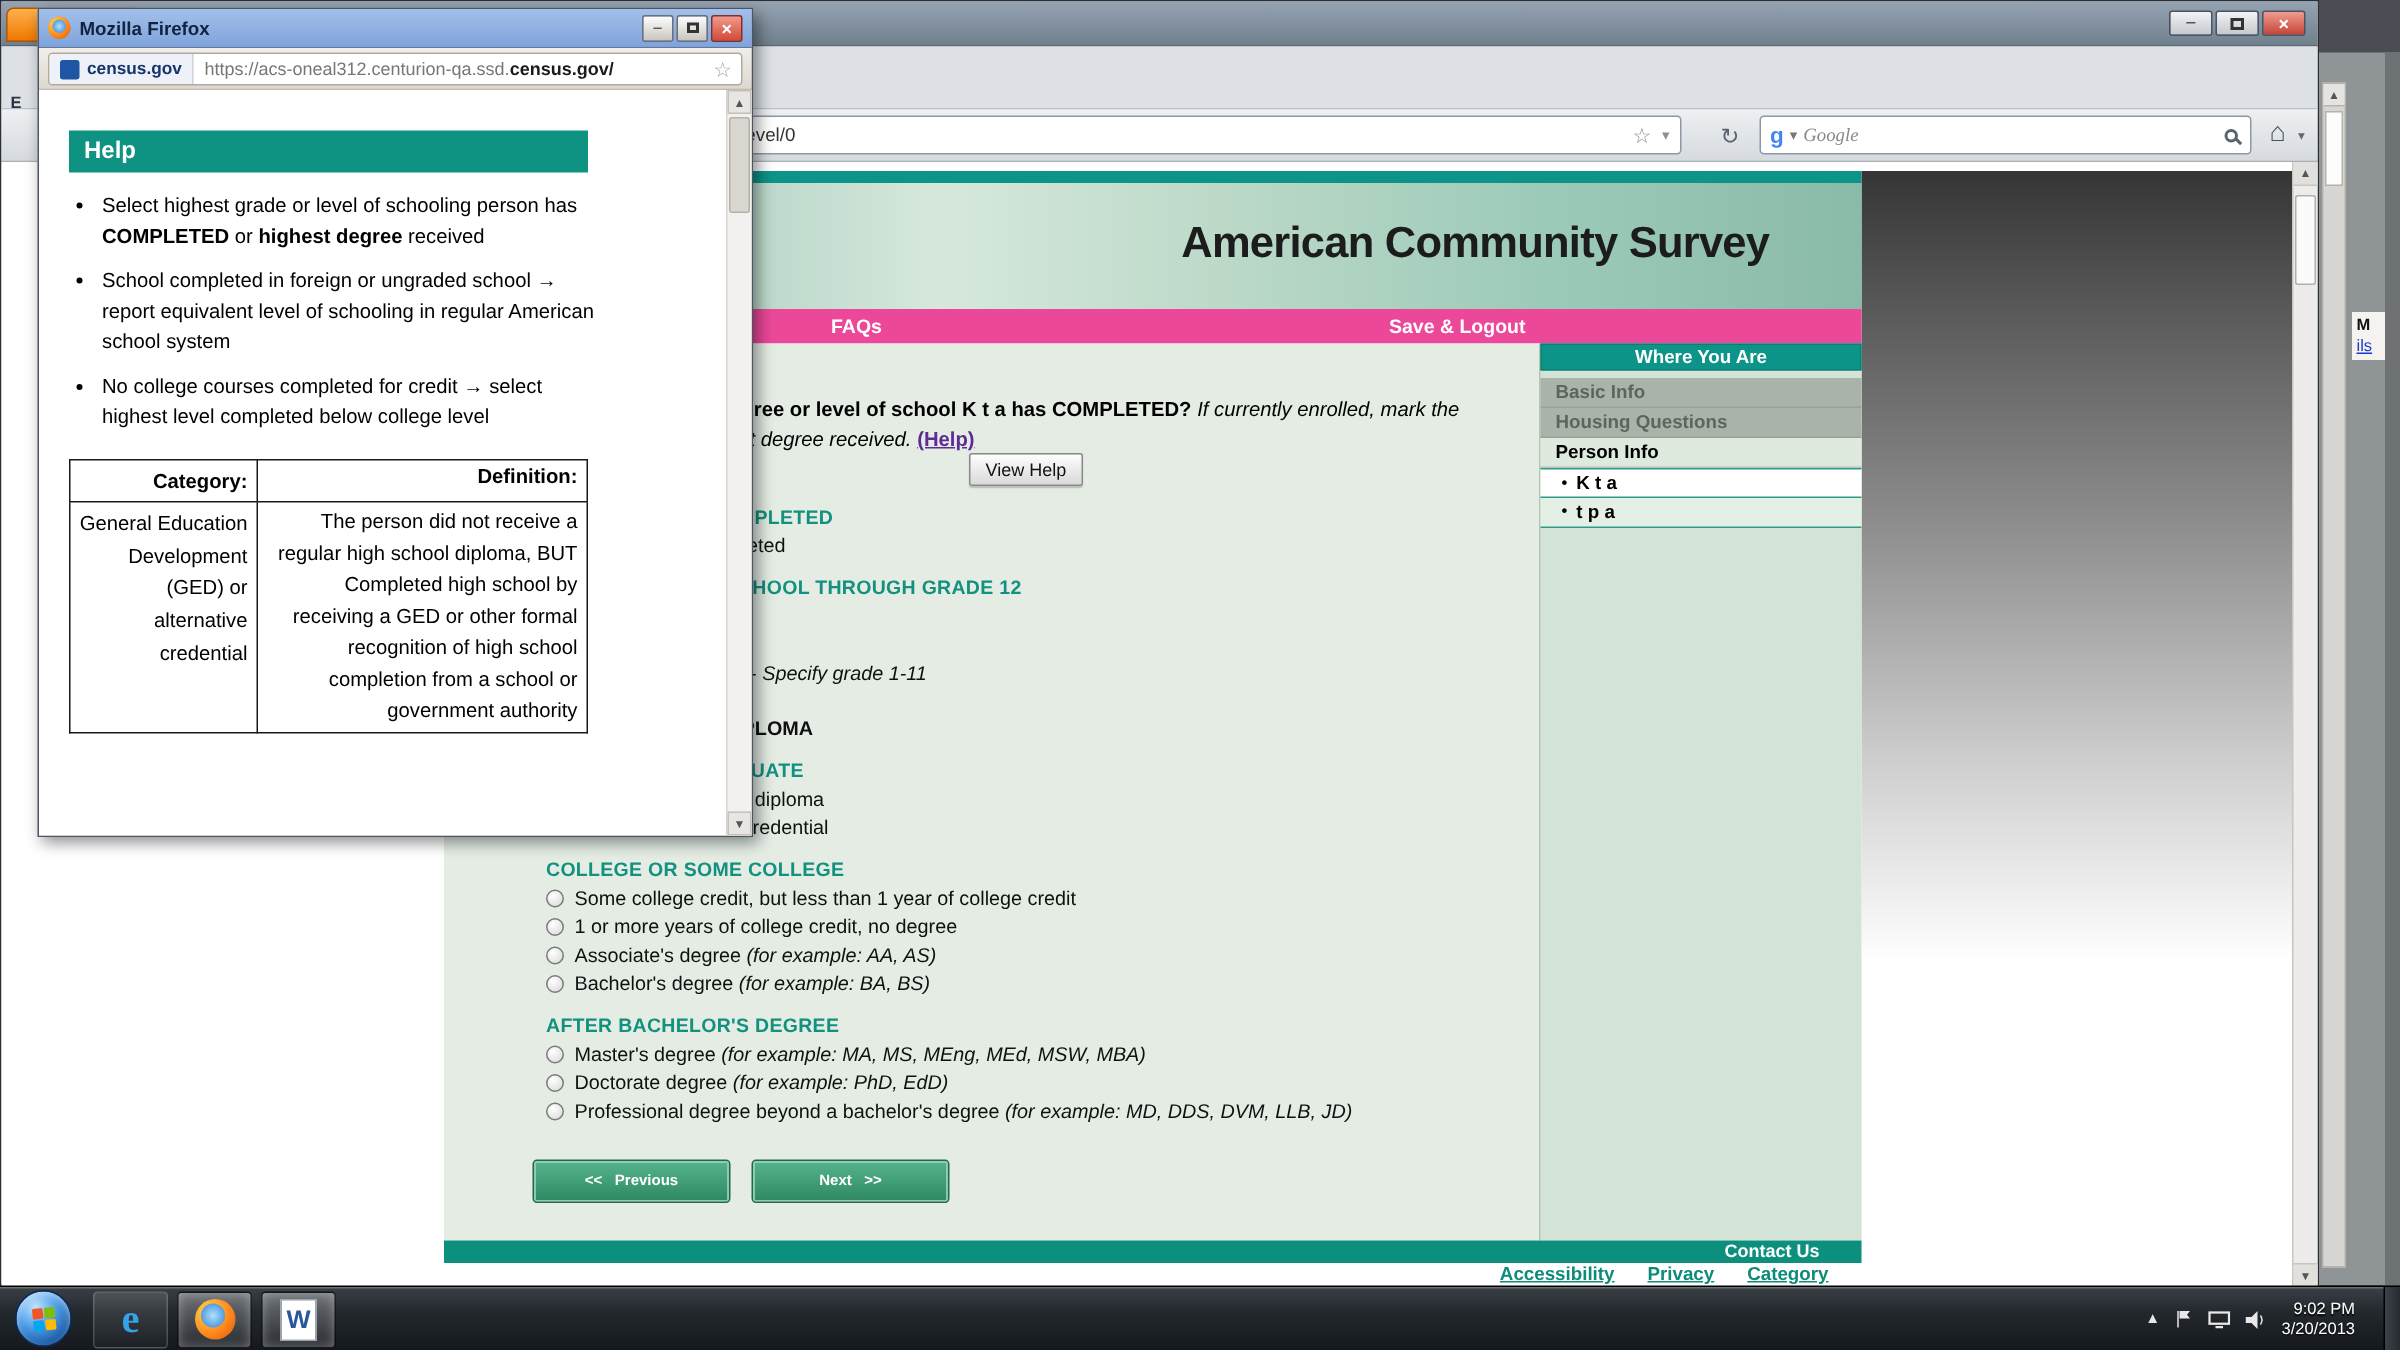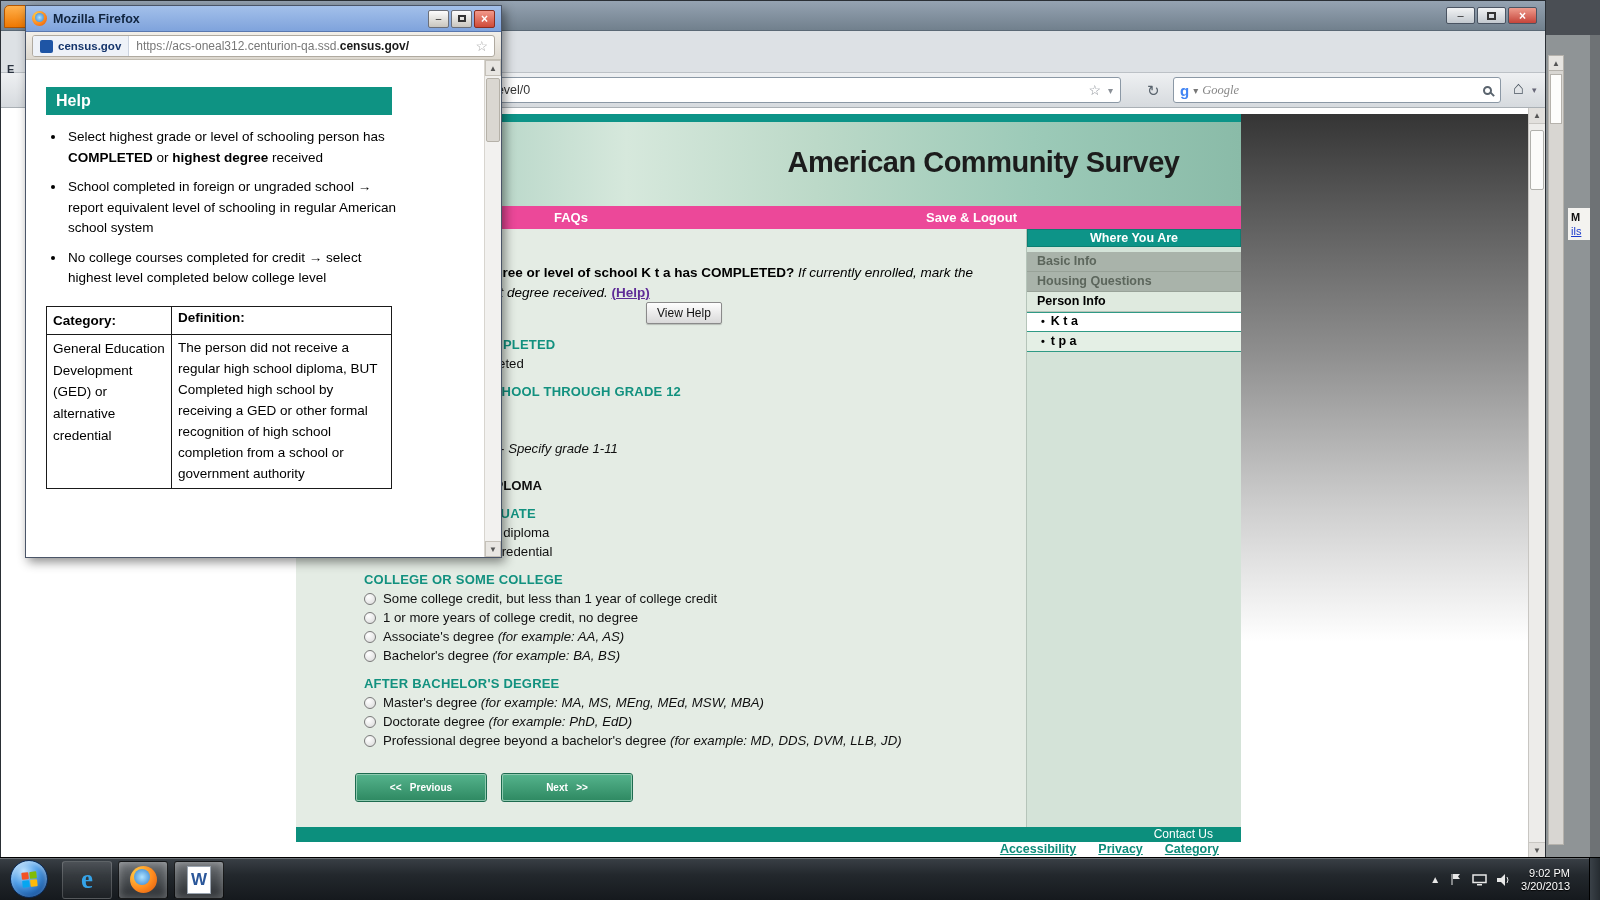--- a/index.html
+++ b/index.html
@@ -61,28 +61,28 @@
   .section{margin-top:13px}
   .sec-h{color:#12917f;font-weight:bold;font-size:13px;letter-spacing:.2px}
   .opt{margin-top:4px;display:flex;align-items:center;gap:7px;font-size:13.2px;color:#101010}
   .opt.gap{margin-top:22px}
   .radio{width:12px;height:12px;border:1px solid #7a7a7a;border-radius:50%;background:radial-gradient(circle at 35% 30%,#fff,#d8d8d8);flex:0 0 auto}
   .btn-row{margin-top:26px;padding-left:60px;display:flex;gap:16px}
   .pbtn{white-space:pre;width:130px;height:27px;background:linear-gradient(#54b28b,#2f8a63);border:1px solid #8fcab0;outline:1px solid #1d6b4f;color:#fff;font-weight:bold;font-size:10px;text-align:center;line-height:25px;border-radius:2px}
   .sidebar{position:absolute;left:730px;top:115px;width:215px;height:598px;background:#d4e3d8;border-left:1px solid #b5c4b9}
   .sb-title{height:18px;background:#0d9488;border:1px solid #0b7f72;color:#fff;font-weight:bold;font-size:12.5px;text-align:center;line-height:17px}
   .sb-items{margin-top:5px}
-  .sb-item{height:20px;line-height:19px;font-size:12.5px;font-weight:bold;padding-left:10px;display:flex;gap:6px;align-items:flex-end}
+  .sb-item{height:20px;line-height:19px;font-size:12.5px;font-weight:bold;padding-left:10px;display:flex;gap:6px;align-items:flex-start}
   .sb-item.done{background:#a9b3aa;color:#5c665c;border-bottom:1px solid #98a298}
   .sb-item.current{background:#dfeadf;color:#000;border-bottom:1px solid #b9c4ba}
   .sb-item.sub-active{background:#fff;color:#000;border-top:1px solid #2f9a85;border-bottom:1px solid #2f9a85;padding-left:14px}
   .sb-item.sub{background:#e4efe5;color:#000;border-bottom:1px solid #2f9a85;padding-left:14px}
   .blt{font-size:11px}
   .acs-footer{position:absolute;left:0;top:713px;width:945px;height:15px;background:#0c8f7d;display:flex;justify-content:flex-end;padding-right:28px}
-  .contact{color:#fff;font-weight:normal;font-size:12px;line-height:15px}
+  .contact{color:#fff;font-weight:bold;font-size:12px;line-height:15px}
   .links-row{position:absolute;left:0;top:728px;width:945px;height:16px;background:#fff;display:flex;justify-content:flex-end;gap:22px;padding-right:22px}
   .flink{color:#0d8b79;font-weight:bold;font-size:12.5px;text-decoration:underline}
 
   
   .bg-right{position:absolute;left:1546px;top:0;width:54px;height:857px;background:#8f9496;z-index:5}
   .bg-right .bg-title{position:absolute;left:0;top:0;right:0;height:35px;background:#4a4e54}
   .bg-scroll{position:absolute;left:2px;top:55px;width:16px;height:790px;background:#d8d6d2;border:1px solid #b5b2ac}
   .bg-thumb{position:absolute;left:1px;top:18px;width:12px;height:50px;background:#fdfdfc;border:1px solid #b5b2ac}
   .bg-up{height:15px;text-align:center;font-size:8px;color:#555;background:#e6e4e0;border-bottom:1px solid #b5b2ac;line-height:15px}
   .bg-frags{position:absolute;left:22px;top:208px;width:30px;background:#f4f3f0;padding:2px 3px;font-size:11px;line-height:14px}
@@ -111,21 +111,21 @@
   .p-star{color:#a8a8a8;font-size:14px;margin:0 6px}
   .p-content{position:absolute;left:0;top:54px;right:0;bottom:0;background:#fff;overflow:hidden}
   .p-scrollbar{position:absolute;right:0;top:0;width:17px;bottom:0;background:#f2f1ef;border-left:1px solid #d8d5cf}
   .p-sc-up,.p-sc-dn{height:16px;display:flex;align-items:center;justify-content:center;font-size:8px;color:#555;background:#e8e6e2;border:1px solid #c5c1b9}
   .p-sc-dn{position:absolute;bottom:0;left:0;right:0}
   .p-sc-thumb{position:absolute;left:1px;top:18px;width:14px;height:64px;background:#dad7d1;border:1px solid #b5b1a8;border-radius:2px}
   .help-hd{margin:27px 20px 0 20px;width:346px;height:28px;background:#0e9383;color:#fff;font-size:16px;font-weight:bold;line-height:28px;padding-left:10px}
   .help-bullets{margin:12px 0 0 40px;width:332px;font-size:13.5px;line-height:1.52;color:#000}
   .help-bullets li{margin-bottom:9px;padding-left:2px}
   .help-table{margin:17px 0 0 20px;width:346px;border-collapse:collapse;table-layout:fixed;font-size:13.5px;color:#000}
-  .help-table th,.help-table td{border:1px solid #1a1a1a;padding:3px 6px;text-align:left;vertical-align:top}
+  .help-table th,.help-table td{border:1px solid #1a1a1a;padding:3px 6px;text-align:right;vertical-align:top}
   .help-table th{font-weight:bold}
   .help-table .cat{width:125px;line-height:1.6}
   .help-table .def{line-height:1.55;white-space:pre-line}
 
   
   .taskbar{position:absolute;left:0;top:857px;width:1600px;height:43px;background:linear-gradient(#3a4046,#23282d 40%,#15191d);border-top:1px solid #000;z-index:100}
   .taskbar::before{content:"";position:absolute;left:0;top:0;right:0;height:1px;background:rgba(255,255,255,.25)}
   .start-orb{position:absolute;left:10px;top:2px;width:38px;height:38px;border-radius:50%;background:radial-gradient(circle at 35% 28%,#bfe3ff,#4f9ee8 40%,#15539e 78%,#0a2f63);border:1px solid #0b2a55;box-shadow:inset 0 2px 5px rgba(255,255,255,.55);display:flex;align-items:center;justify-content:center}
   .orb-flag{display:grid;grid-template-columns:7px 7px;grid-template-rows:7px 7px;gap:1px;transform:rotate(-6deg)}
   .pane{border-radius:1px}

